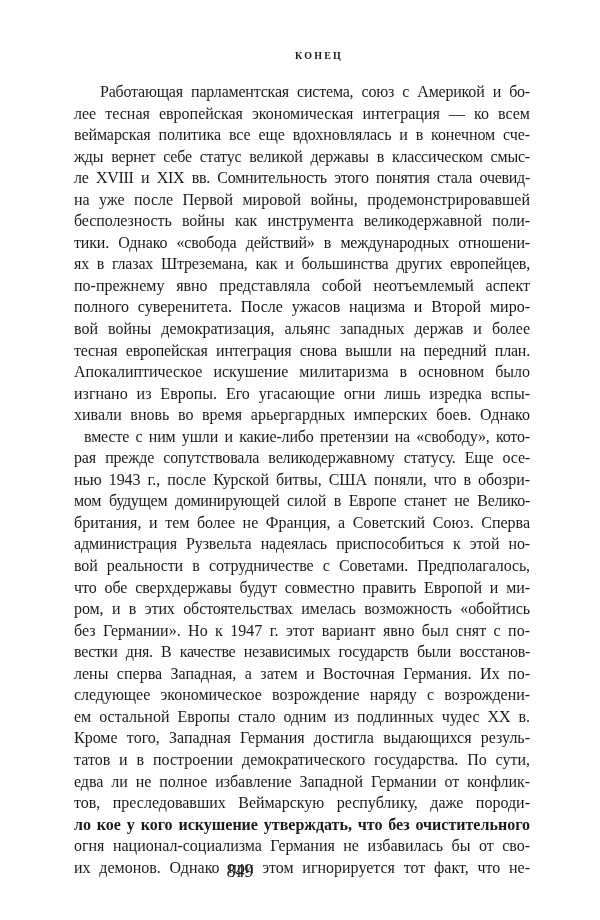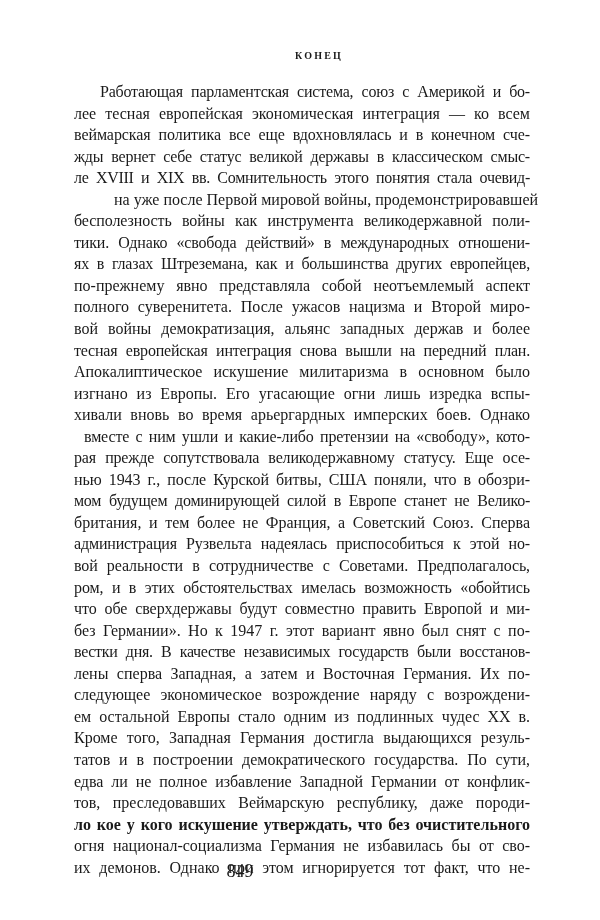--- a/index.html
+++ b/index.html
@@ -26,40 +26,40 @@
 <body>
 
 <div class="page">
   <div class="running-head">КОНЕЦ</div>
   <div class="body-text" id="body">
       <span class="line first" style="display: block; letter-spacing: -0.20767px;">Работающая парламентская система, союз с Америкой и бо-</span>
       <span class="line" style="display: block;">лее тесная европейская экономическая интеграция — ко всем</span>
       <span class="line" style="display: block; letter-spacing: -0.0725636px;">веймарская политика все еще вдохновлялась и в конечном сче-</span>
       <span class="line" style="display: block; letter-spacing: -0.187765px;">жды вернет себе статус великой державы в классическом смыс-</span>
       <span class="line" style="display: block; letter-spacing: -0.269211px;">ле XVIII и XIX вв. Сомнительность этого понятия стала очевид-</span>
-      <span class="line" style="display: block; margin-left: 40px;">на уже после Первой мировой войны, продемонстрировавшей</span>
+      <span class="line" style="display: block;">на уже после Первой мировой войны, продемонстрировавшей</span>
       <span class="line" style="display: block; letter-spacing: -0.0953947px;">бесполезность войны как инструмента великодержавной поли-</span>
       <span class="line" style="display: block; letter-spacing: -0.177357px;">тики. Однако «свобода действий» в международных отношени-</span>
       <span class="line" style="display: block; letter-spacing: -0.19401px;">ях в глазах Штреземана, как и большинства других европейцев,</span>
       <span class="line" style="display: block;">по-прежнему явно представляла собой неотъемлемый аспект</span>
       <span class="line" style="display: block;">полного суверенитета. После ужасов нацизма и Второй миро-</span>
       <span class="line" style="display: block;">вой войны демократизация, альянс западных держав и более</span>
       <span class="line" style="display: block; letter-spacing: -0.200477px;">тесная европейская интеграция снова вышли на передний план.</span>
       <span class="line" style="display: block;">Апокалиптическое искушение милитаризма в основном было</span>
       <span class="line" style="display: block;">изгнано из Европы. Его угасающие огни лишь изредка вспы-</span>
       <span class="line" style="display: block;">хивали вновь во время арьергардных имперских боев. Однако</span>
       <span class="line" style="display: block; letter-spacing: -0.152865px; margin-left: 10px;">вместе с ним ушли и какие-либо претензии на «свободу», кото-</span>
       <span class="line" style="display: block; letter-spacing: -0.169492px;">рая прежде сопутствовала великодержавному статусу. Еще осе-</span>
       <span class="line" style="display: block; letter-spacing: -0.0630297px;">нью 1943 г., после Курской битвы, США поняли, что в обозри-</span>
       <span class="line" style="display: block; letter-spacing: -0.266173px;">мом будущем доминирующей силой в Европе станет не Велико-</span>
       <span class="line" style="display: block;">британия, и тем более не Франция, а Советский Союз. Сперва</span>
       <span class="line" style="display: block; letter-spacing: -0.15572px;">администрация Рузвельта надеялась приспособиться к этой но-</span>
       <span class="line" style="display: block; letter-spacing: -0.123146px;">вой реальности в сотрудничестве с Советами. Предполагалось,</span>
+      <span class="line" style="display: block; letter-spacing: -0.0770474px;">что обе сверхдержавы будут совместно править Европой и ми-</span>
       <span class="line" style="display: block; letter-spacing: -0.0995763px;">ром, и в этих обстоятельствах имелась возможность «обойтись</span>
-      <span class="line" style="display: block; letter-spacing: -0.0770474px;">что обе сверхдержавы будут совместно править Европой и ми-</span>
       <span class="line" style="display: block;">без Германии». Но к 1947 г. этот вариант явно был снят с по-</span>
       <span class="line" style="display: block; letter-spacing: -0.322746px;">вестки дня. В качестве независимых государств были восстанов-</span>
       <span class="line" style="display: block;">лены сперва Западная, а затем и Восточная Германия. Их по-</span>
       <span class="line" style="display: block; letter-spacing: -0.0393415px;">следующее экономическое возрождение наряду с возрождени-</span>
       <span class="line" style="display: block;">ем остальной Европы стало одним из подлинных чудес XX в.</span>
       <span class="line" style="display: block;">Кроме того, Западная Германия достигла выдающихся резуль-</span>
       <span class="line" style="display: block;">татов и в построении демократического государства. По сути,</span>
       <span class="line" style="display: block; letter-spacing: -0.0301724px;">едва ли не полное избавление Западной Германии от конфлик-</span>
       <span class="line" style="display: block;">тов, преследовавших Веймарскую республику, даже породи-</span>
       <span class="line" style="display: block; font-weight: bold;">ло кое у кого искушение утверждать, что без очистительного</span>

